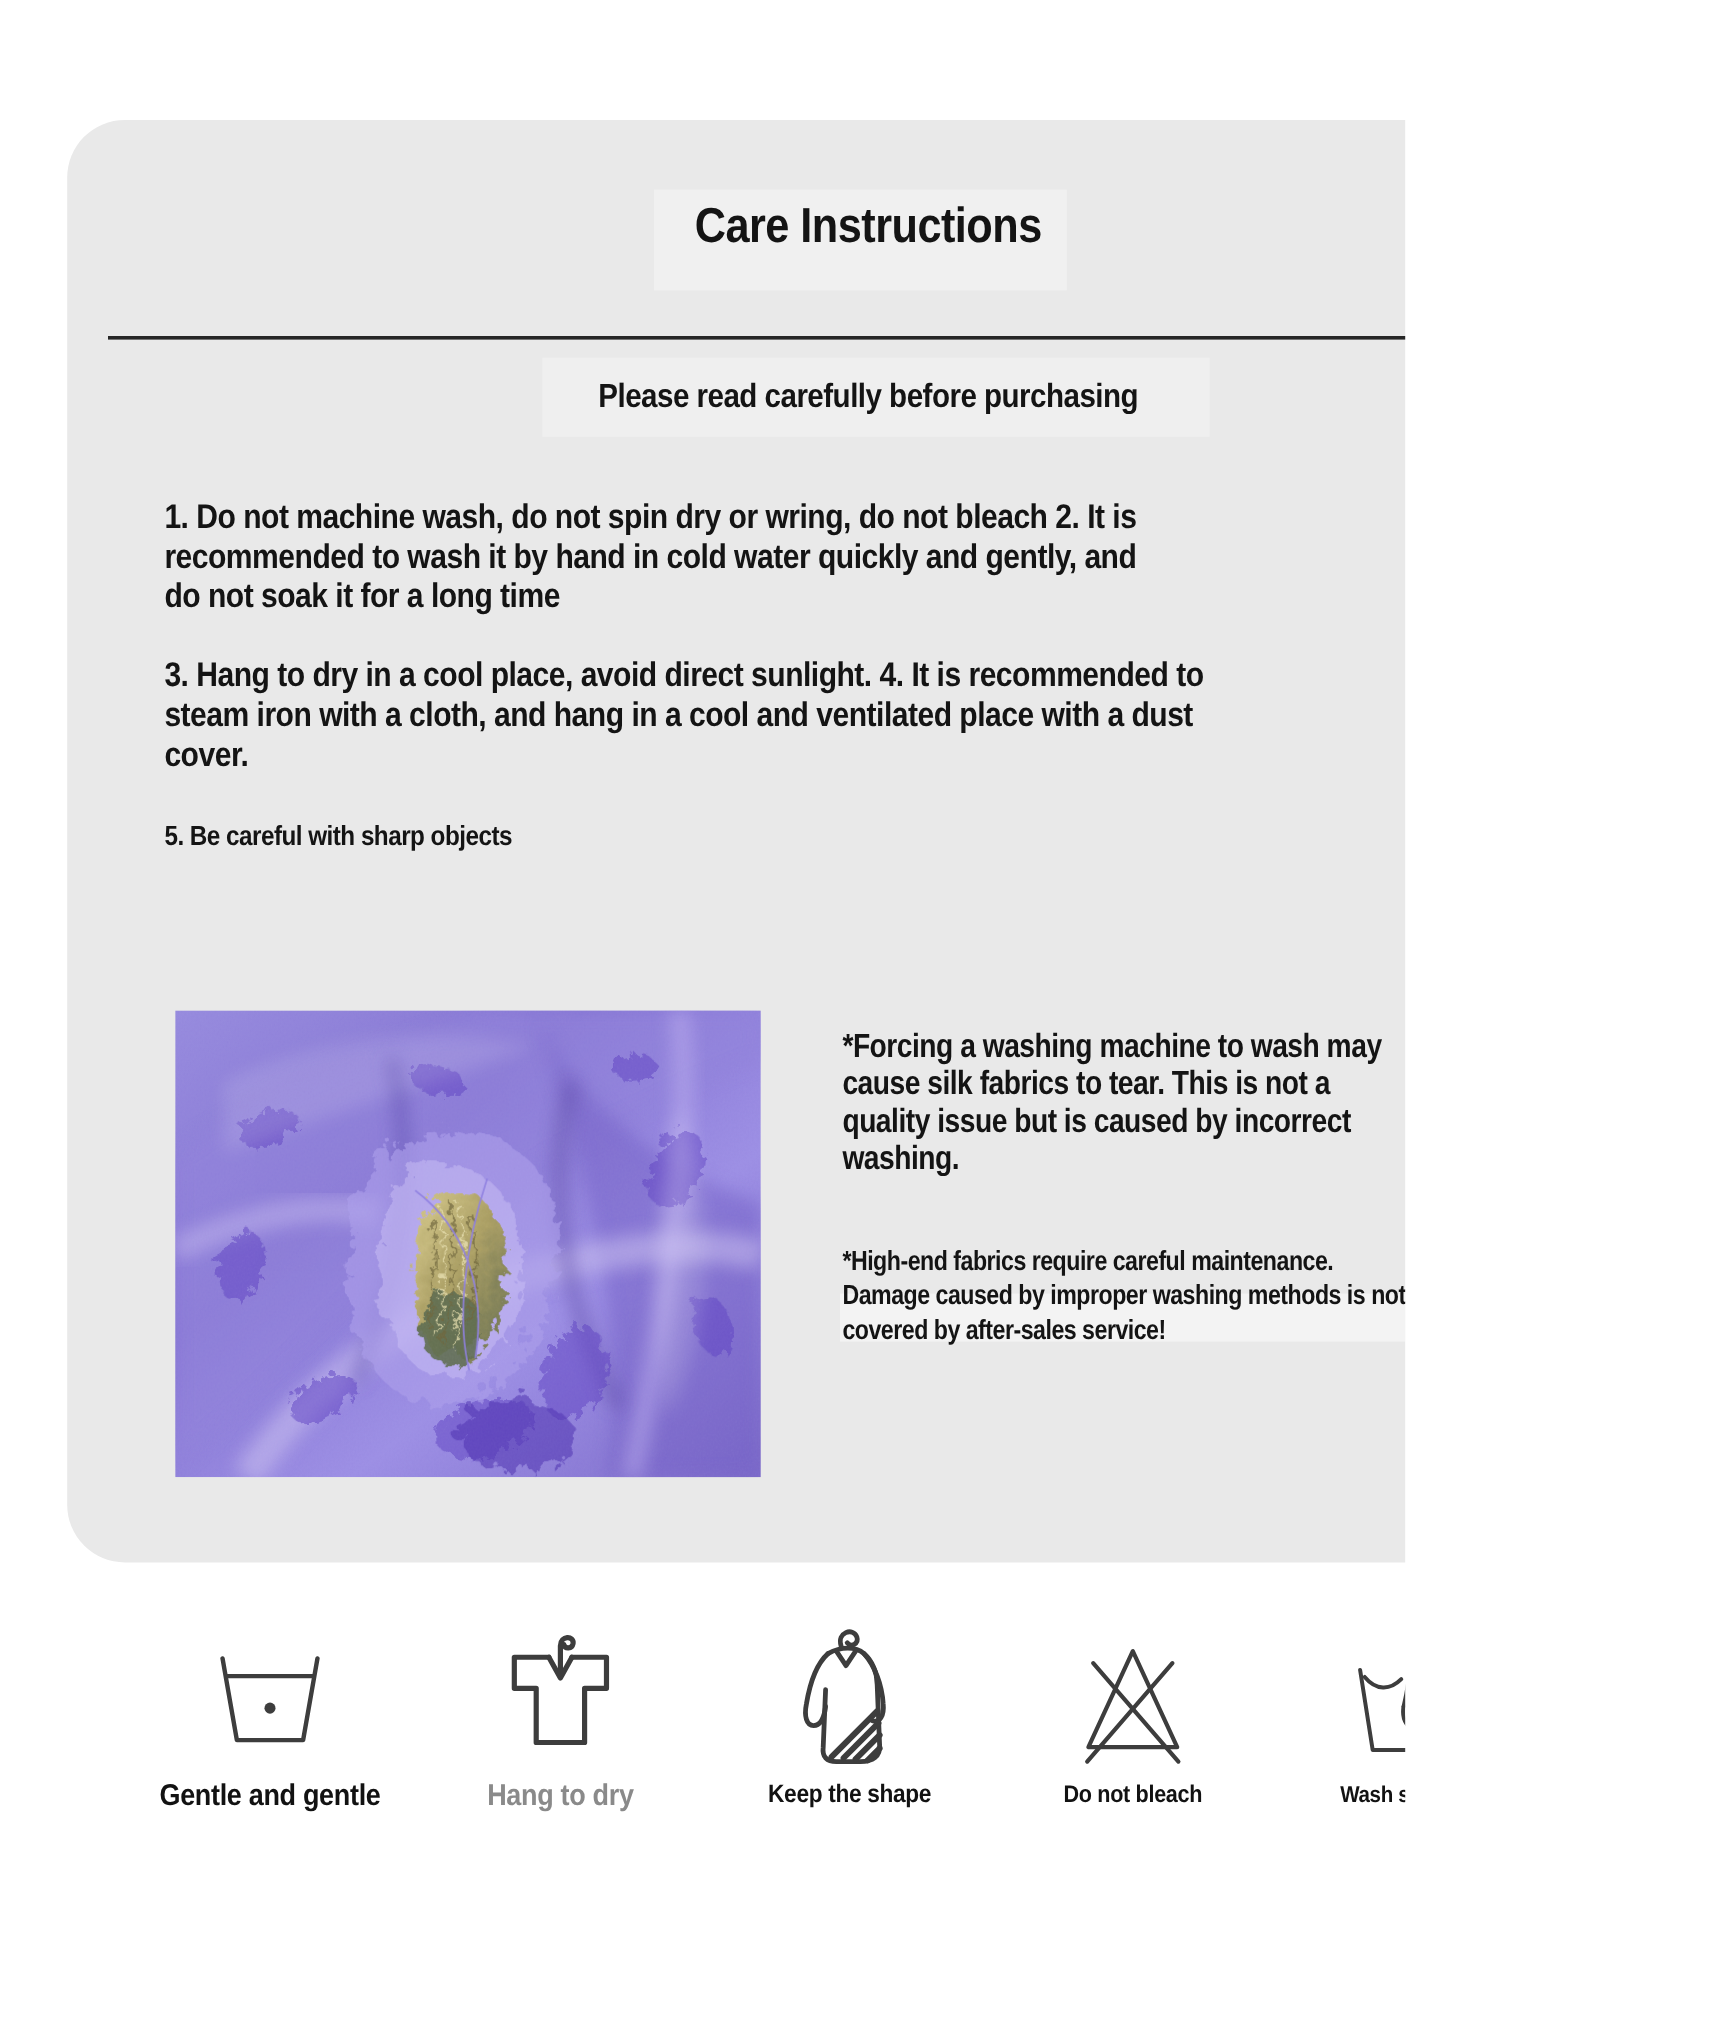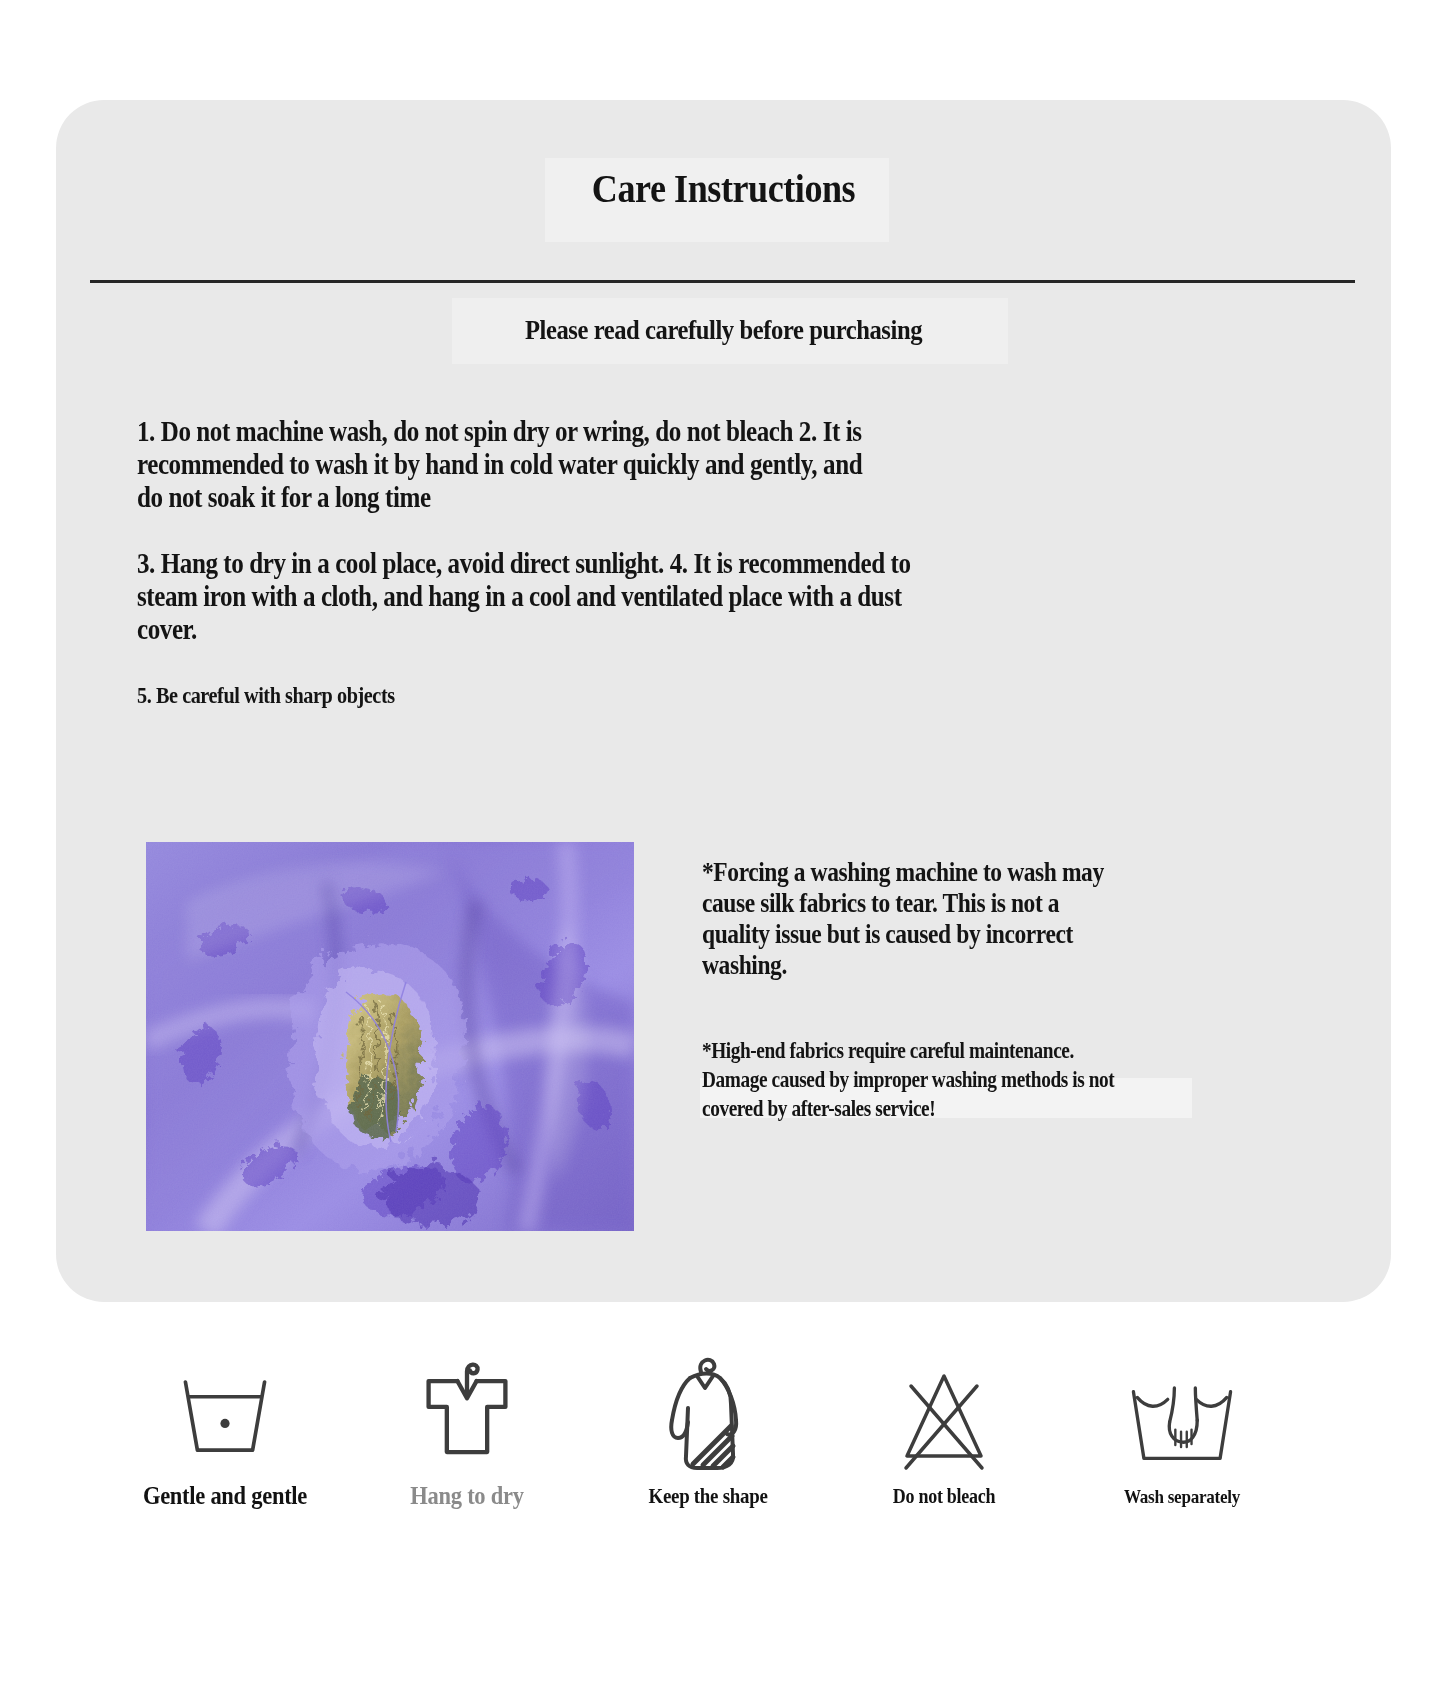--- a/index.html
+++ b/index.html
@@ -1,17 +1,17 @@
 <!DOCTYPE html>
 <html><head>
 <meta charset="utf-8">
 <style>
   html,body{margin:0;padding:0;background:#ffffff;}
-  #page{position:relative;width:1445px;height:1682px;background:#ffffff;overflow:hidden;
-        font-family:Liberation Serif, serif;color:#141414;}
+  #page{position:relative;width:1171px;height:1682px;background:#ffffff;overflow:hidden;
+        font-family:Liberation Sans, sans-serif;color:#141414;}
   .abs{position:absolute;}
   .card{left:56px;top:100px;width:1335px;height:1202px;background:#e9e9e9;border-radius:48px;}
   .patch{background:rgba(255,255,255,0.35);}
   .title{left:56px;top:164px;width:1335px;text-align:center;font-size:41px;font-weight:700;
          line-height:48px;white-space:nowrap;}
   .divider{left:90px;top:280px;width:1265px;height:3px;background:#262626;}
   .subtitle{left:56px;top:312px;width:1335px;text-align:center;font-size:28px;font-weight:700;
             line-height:36px;white-space:nowrap;}
   .block{font-weight:700;white-space:nowrap;}
   .para{left:137px;}

